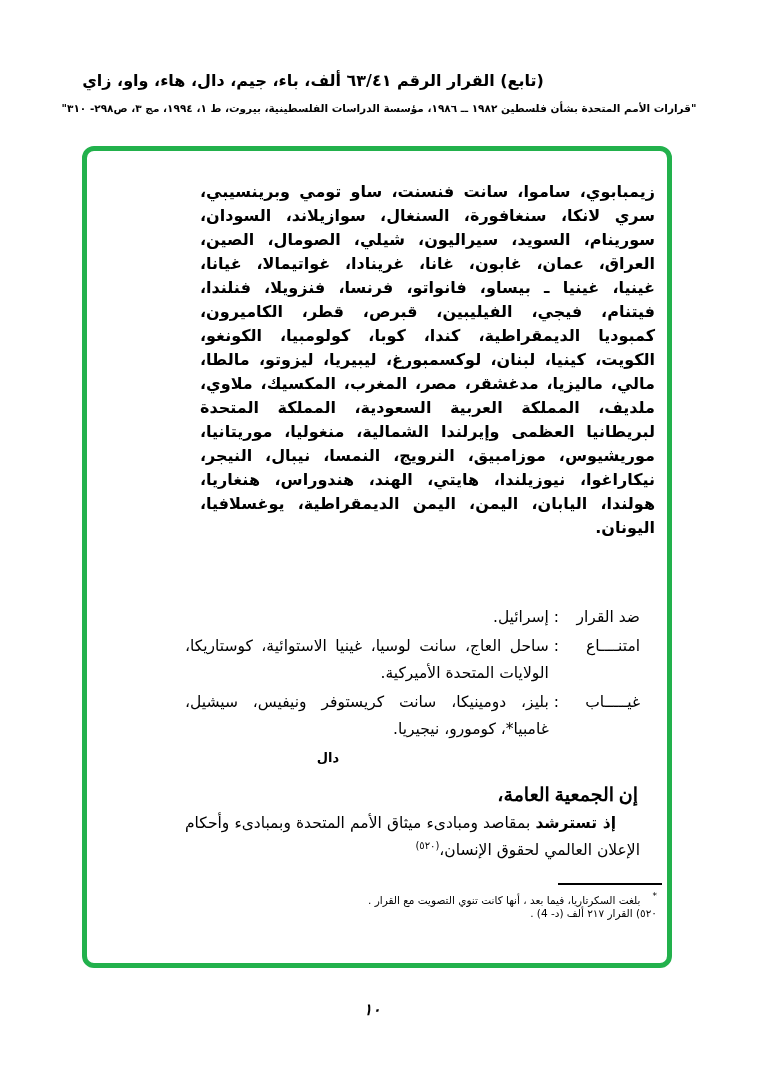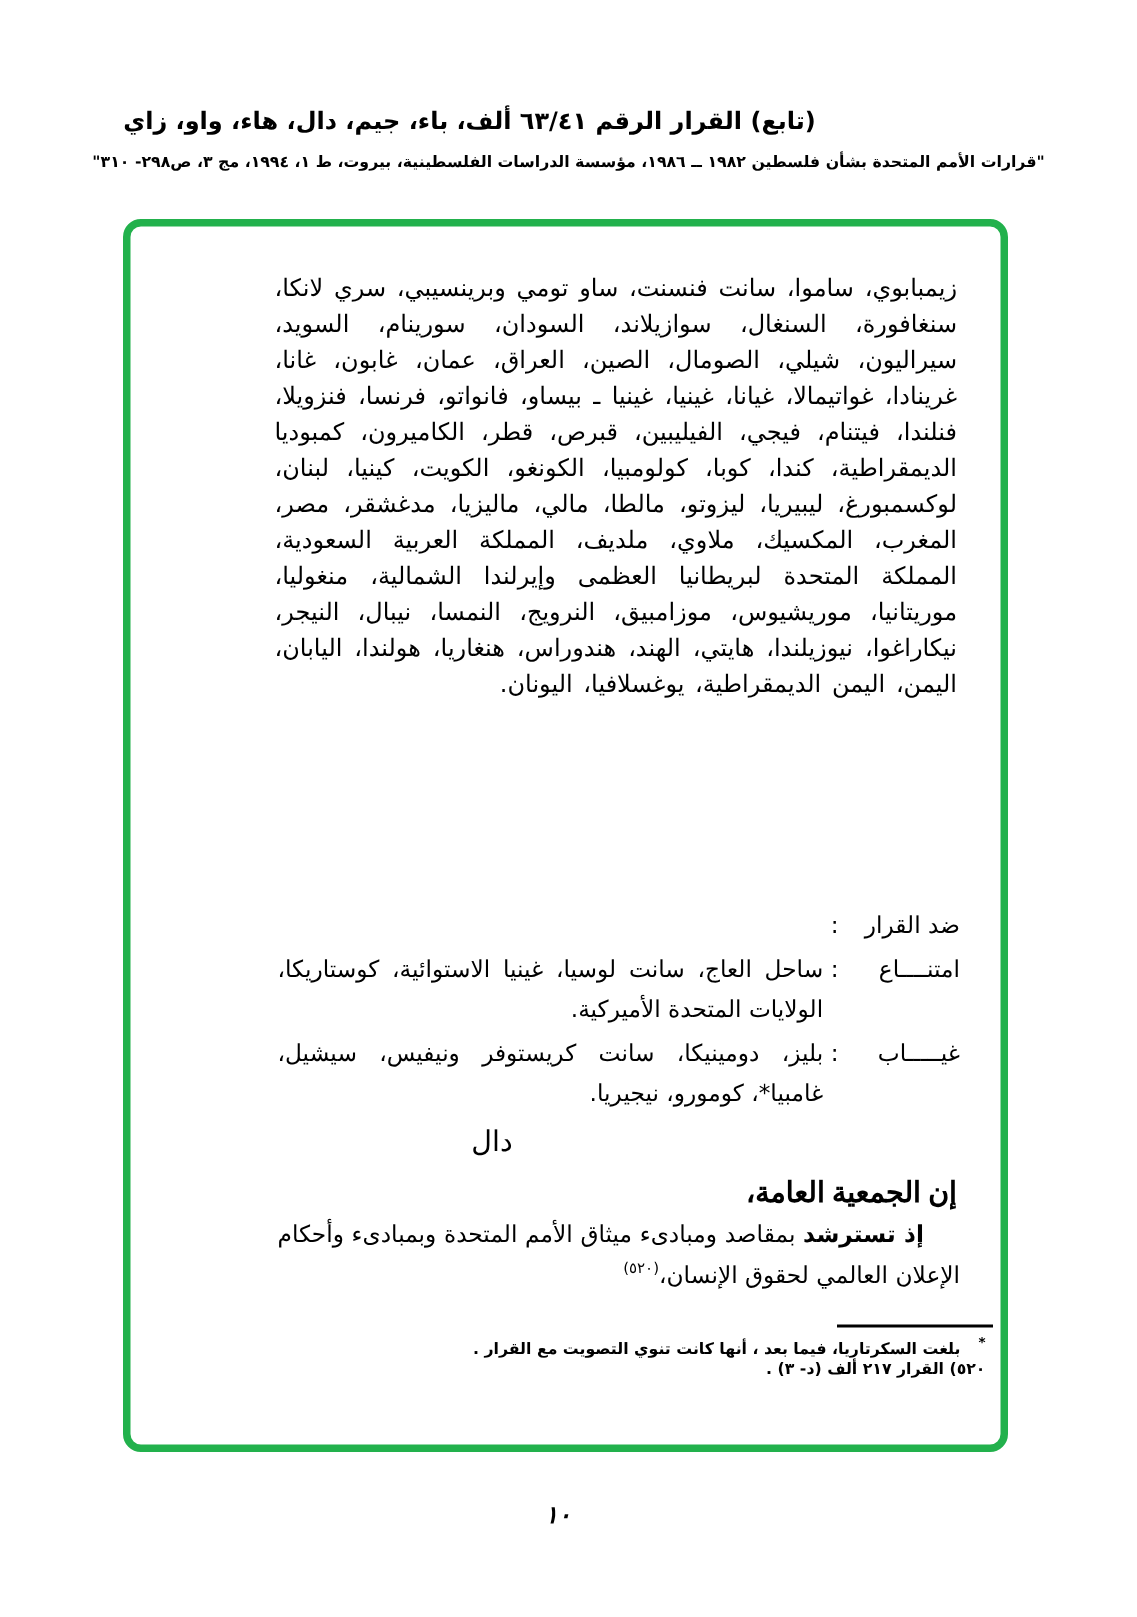--- a/index.html
+++ b/index.html
@@ -13,53 +13,54 @@
   }
   .hdr-src{
     position:absolute;top:102px;left:0;width:758px;text-align:center;
     direction:rtl;font-weight:bold;font-size:10.5px;
   }
   .annotation-box{
     position:absolute;left:82px;top:146px;width:580px;height:812px;
     border:5px solid #22b14c;border-radius:12px;
   }
   .countries{
-    position:absolute;top:180px;right:120px;width:455px;
+    position:absolute;top:180px;right:103px;width:455px;
     direction:rtl;text-align:justify;font-size:16px;line-height:24px;
     word-spacing:2px;
+    font-weight:bold;
   }
   .votes{
     position:absolute;top:604px;right:118px;width:455px;
     direction:rtl;font-size:15.5px;line-height:27px;
   }
   .vote-row{display:flex;margin-bottom:2px;}
   .vote-label{flex:none;width:76px;white-space:nowrap;}
   .vote-colon{flex:none;padding:0 5px;}
   .vote-value{flex:1;text-align:justify;}
   .dal-heading{
     position:absolute;top:750px;left:82px;width:492px;text-align:center;
-    font-weight:normal;font-size:19px;direction:rtl;
+    font-weight:bold;font-size:13px;direction:rtl;
   }
   .assembly-intro{
     position:absolute;top:783px;right:120px;direction:rtl;
     font-weight:bold;font-size:19px;font-family:Liberation Serif, serif;
   }
   .para-d{
     position:absolute;top:810px;right:118px;width:455px;
     direction:rtl;text-align:justify;font-size:15.5px;line-height:27px;
     text-indent:24px;
   }
   .para-d .lead{font-weight:bold;}
   .para-d sup{font-size:10px;line-height:0;}
   .fn-sep{
     position:absolute;top:883px;left:558px;width:104px;height:2px;background:#000;
   }
   .fn{
     position:absolute;right:101px;width:556px;direction:rtl;text-align:right;
-    font-weight:bold;font-size:10.5px;line-height:15px;
+    font-weight:normal;font-size:10.5px;line-height:15px;
   }
   .fn1{top:889px;}
   .fn2{top:906px;}
   .fn-marker{display:inline-block;margin-left:2px;margin-right:0;
     vertical-align:super;font-size:9px;padding-left:10px;}
   .page-num{
     position:absolute;top:1000px;left:0;width:744px;text-align:center;
     font-weight:bold;font-size:16px;font-style:italic;
   }
 </style>
@@ -71,20 +72,21 @@
 <div class="hdr-src">"قرارات الأمم المتحدة بشأن فلسطين ١٩٨٢ ــ ١٩٨٦، مؤسسة الدراسات الفلسطينية، بيروت، ط ١، ١٩٩٤، مج ٣، ص٢٩٨- ٣١٠"</div>
 
 <div class="annotation-box"></div>
 
 <div class="countries">زيمبابوي، ساموا، سانت فنسنت، ساو تومي وبرينسيبي، سري لانكا، سنغافورة، السنغال، سوازيلاند، السودان، سورينام، السويد، سيراليون، شيلي، الصومال، الصين، العراق، عمان، غابون، غانا، غرينادا، غواتيمالا، غيانا، غينيا، غينيا ـ بيساو، فانواتو، فرنسا، فنزويلا، فنلندا، فيتنام، فيجي، الفيليبين، قبرص، قطر، الكاميرون، كمبوديا الديمقراطية، كندا، كوبا، كولومبيا، الكونغو، الكويت، كينيا، لبنان، لوكسمبورغ، ليبيريا، ليزوتو، مالطا، مالي، ماليزيا، مدغشقر، مصر، المغرب، المكسيك، ملاوي، ملديف، المملكة العربية السعودية، المملكة المتحدة لبريطانيا العظمى وإيرلندا الشمالية، منغوليا، موريتانيا، موريشيوس، موزامبيق، النرويج، النمسا، نيبال، النيجر، نيكاراغوا، نيوزيلندا، هايتي، الهند، هندوراس، هنغاريا، هولندا، اليابان، اليمن، اليمن الديمقراطية، يوغسلافيا، اليونان.</div>
 
 <div class="votes">
   <div class="vote-row">
     <span class="vote-label">ضد القرار</span>
     <span class="vote-colon">:</span>
+    <div class="vote-value">إسرائيل.</div>
   </div>
   <div class="vote-row">
     <span class="vote-label">امتنــــاع</span>
     <span class="vote-colon">:</span>
     <div class="vote-value">ساحل العاج، سانت لوسيا، غينيا الاستوائية، كوستاريكا، الولايات المتحدة الأميركية.</div>
   </div>
   <div class="vote-row">
     <span class="vote-label">غيـــــاب</span>
     <span class="vote-colon">:</span>
     <div class="vote-value">بليز، دومينيكا، سانت كريستوفر ونيفيس، سيشيل، غامبيا*، كومورو، نيجيريا.</div>
@@ -94,15 +96,15 @@
 <div class="dal-heading">دال</div>
 
 <div class="assembly-intro">إن الجمعية العامة،</div>
 
 <div class="para-d"><span class="lead">إذ تسترشد</span><span> بمقاصد ومبادىء ميثاق الأمم المتحدة وبمبادىء وأحكام الإعلان العالمي لحقوق الإنسان،</span><sup>(٥٢٠)</sup></div>
 
 <div class="fn-sep"></div>
 
 <div class="fn fn1"><span class="fn-marker">*</span><span>بلغت السكرتاريا، فيما بعد ، أنها كانت تنوي التصويت مع القرار .</span></div>
 
-<div class="fn fn2">٥٢٠) القرار ٢١٧ ألف (د- ٣) .</div>
+<div class="fn fn2">٥٢٠) القرار ٢١٧ ألف (د- 4) .</div>
 
 <div class="page-num">١٠</div>
 
 </body></html>

